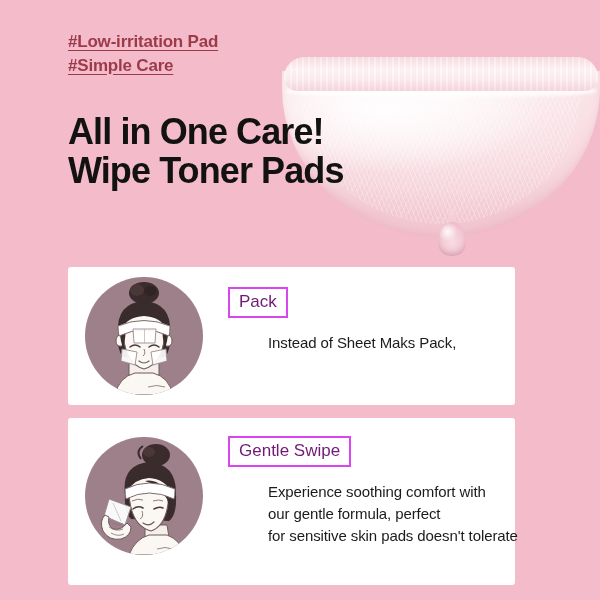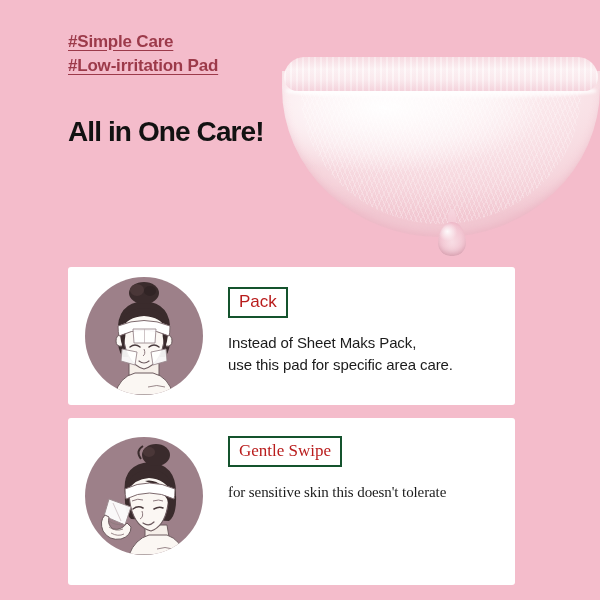--- a/index.html
+++ b/index.html
@@ -141,41 +141,41 @@
 
   
   .headline {
     position: absolute;
     left: 68px;
     top: 112px;
     z-index: 4;
   }
   .headline-line {
     display: block;
-    font-size: 28px;
+    font-size: 36px;
     font-weight: bold;
     color: #121212;
     line-height: 39px;
     letter-spacing: -0.9px;
     white-space: nowrap;
   }
 
   
   .card {
     position: absolute;
     left: 68px;
     width: 447px;
     background: #ffffff;
     border-radius: 3px;
     display: flex;
     align-items: flex-start;
     z-index: 5;
   }
   #card-pack { top: 267px; height: 138px; }
-  #card-swipe { top: 418px; height: 167px; font-family: Liberation Serif, serif; }
+  #card-swipe { top: 418px; height: 167px; }
 
   .thumb {
     position: relative;
     flex: 0 0 auto;
     margin-left: 17px;
     width: 118px;
     height: 118px;
     border-radius: 50%;
     background: #9d8089;
     overflow: hidden;
@@ -186,59 +186,60 @@
 
   .card-text {
     flex: 1 1 auto;
     padding-left: 25px;
   }
   #card-pack .card-text { padding-top: 20px; }
   #card-swipe .card-text { padding-top: 18px; }
 
   .chip {
     display: inline-block;
-    border: 2px solid #14532d;
-    color: #b91c1c;
+    border: 2px solid #d946ef;
+    color: #701a75;
     font-size: 17px;
     line-height: 20px;
     padding: 3px 9px 4px 9px;
     white-space: nowrap;
   }
   .body-text {
     margin-top: 14px;
     font-size: 15px;
     line-height: 22px;
     color: #1b1b1b;
     letter-spacing: -0.1px;
   }
-  .body-text span { display: block; white-space: nowrap; }
+  .body-text span { display: block; white-space: nowrap; margin-left: 40px; }
 </style>
 </head>
 <body>
 
 <div id="poster">
 
   <div class="pad-wrap">
     <div class="pad-body"></div>
     <div class="pad-rim"></div>
     <div class="pad-seam"></div>
     <div class="pad-roll"></div>
     <div class="drop">
       <div class="drop-neck"></div>
       <div class="drop-bulb"></div>
     </div>
   </div>
 
   <div class="tags">
+    <span class="tag">#Low-irritation Pad</span>
     <span class="tag">#Simple Care</span>
-    <span class="tag">#Low-irritation Pad</span>
   </div>
 
   <div class="headline">
     <span class="headline-line">All in One Care!</span>
+    <span class="headline-line">Wipe Toner Pads</span>
   </div>
 
   <div class="card" id="card-pack">
     <div class="thumb">
       <svg viewBox="0 0 118 118" xmlns="http://www.w3.org/2000/svg">
         <g>
 
           <path d="M44 86 L44 98 Q59 104 74 98 L74 86 Z" fill="#f6efe9" stroke="#6d5b5f" stroke-width="1"></path>
           <path d="M30 118 Q34 100 50 96 L68 96 Q84 100 88 118 Z" fill="#fbf7f3" stroke="#6d5b5f" stroke-width="1"></path>
           <path d="M63 110 Q72 107 80 110" fill="none" stroke="#8d7a7e" stroke-width="0.9"></path>
@@ -271,21 +272,20 @@
 
           <path d="M37 72 L52 75 L50 88 L36 84 Z" fill="#ffffff" fill-opacity="0.92" stroke="#9b8a8e" stroke-width="0.9"></path>
           <path d="M81 72 L66 75 L68 88 L82 84 Z" fill="#ffffff" fill-opacity="0.92" stroke="#9b8a8e" stroke-width="0.9"></path>
         </g>
       </svg>
     </div>
     <div class="card-text">
       <span class="chip">Pack</span>
       <div class="body-text">
         <span>Instead of Sheet Maks Pack,</span>
-        <span>use this pad for specific area care.</span>
       </div>
     </div>
   </div>
 
   <div class="card" id="card-swipe">
     <div class="thumb">
       <svg viewBox="0 0 118 118" xmlns="http://www.w3.org/2000/svg">
         <g>
 
           <path d="M60 88 L60 100 Q72 106 84 100 L82 88 Z" fill="#f6efe9" stroke="#6d5b5f" stroke-width="1"></path>
@@ -319,18 +319,20 @@
           <path d="M20 78 Q14 84 18 94 Q24 104 36 102 Q46 99 46 90 L42 86 Q36 94 28 92 Q22 88 24 80 Z" fill="#fbf7f3" stroke="#6d5b5f" stroke-width="1"></path>
           <path d="M24 84 q7 5 14 3" fill="none" stroke="#8d7a7e" stroke-width="0.9"></path>
           <path d="M24 90 q7 5 14 2" fill="none" stroke="#8d7a7e" stroke-width="0.9"></path>
           <path d="M26 96 q7 4 13 1" fill="none" stroke="#8d7a7e" stroke-width="0.9"></path>
         </g>
       </svg>
     </div>
     <div class="card-text">
       <span class="chip">Gentle Swipe</span>
       <div class="body-text">
-        <span>for sensitive skin this doesn't tolerate</span>
+        <span>Experience soothing comfort with</span>
+        <span>our gentle formula, perfect</span>
+        <span>for sensitive skin pads doesn't tolerate</span>
       </div>
     </div>
   </div>
 
 </div>
 
 </body></html>

